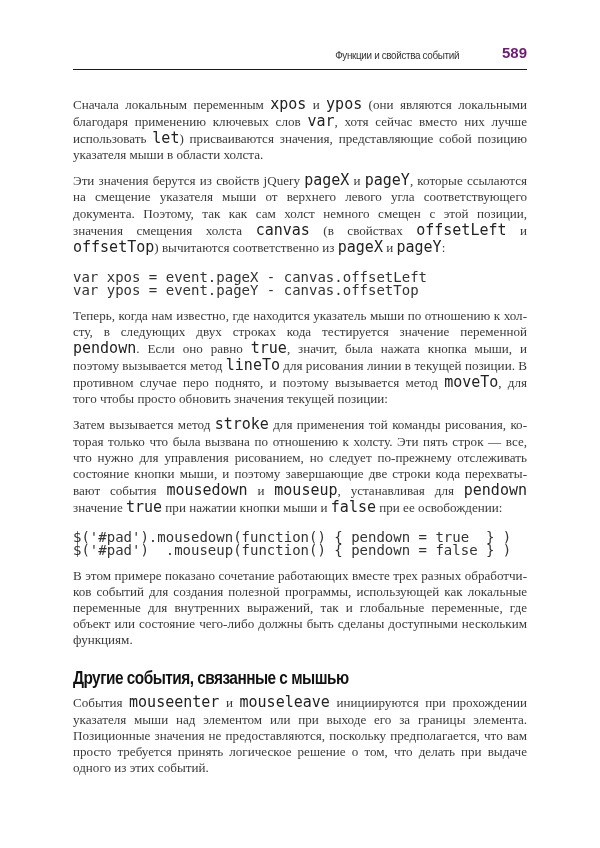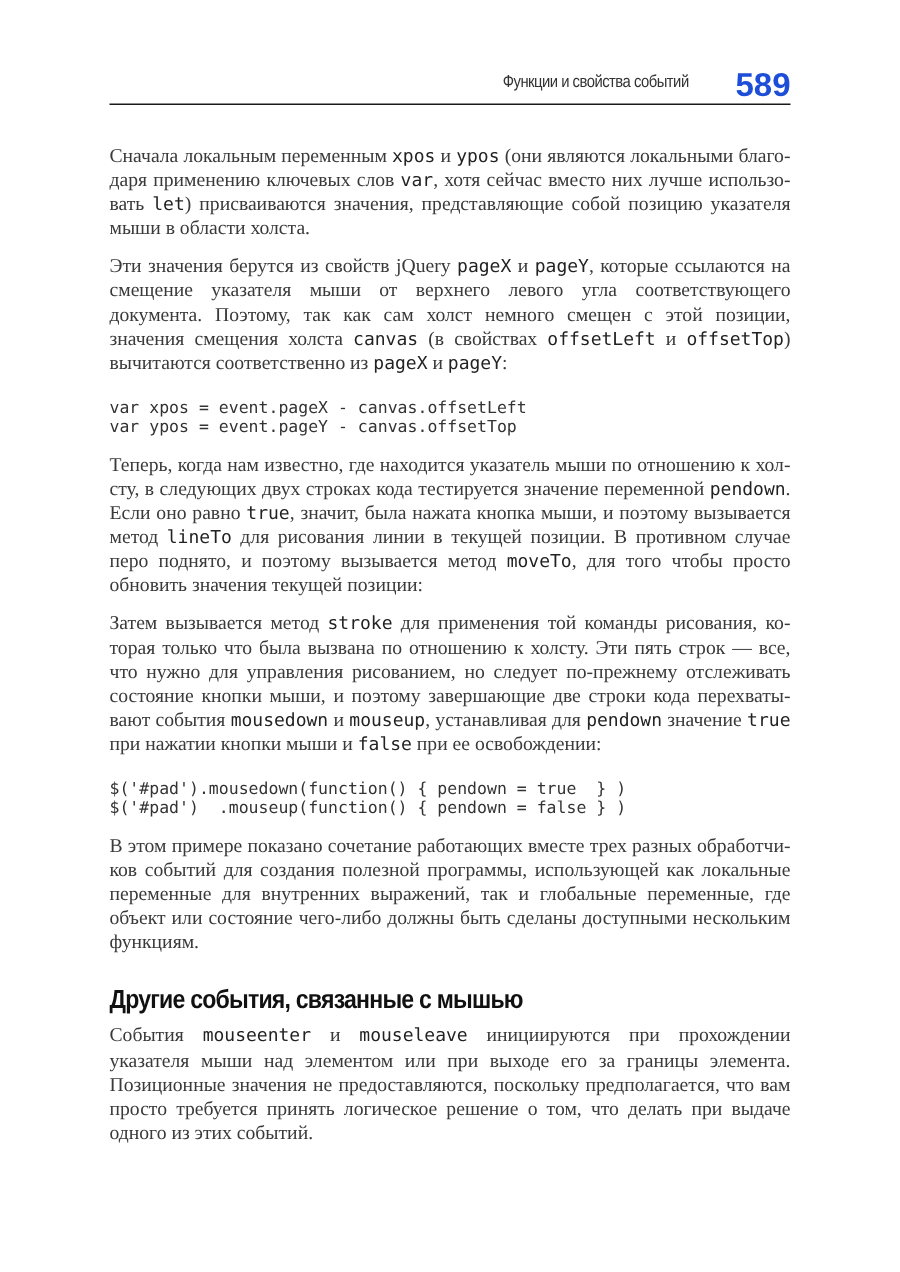--- a/index.html
+++ b/index.html
@@ -32,47 +32,47 @@
       color: #333;
       transform: scaleX(0.86);
       transform-origin: right center;
     }
     .page-number {
       position: absolute;
       right: 0;
       top: 0px;
       font-family: "Liberation Sans", sans-serif;
       font-weight: bold;
-      font-size: 22px;
-      color: #1d4ed8;
+      font-size: 15px;
+      color: #701a75;
     }
     .content {
       position: absolute;
       left: 73px;
       top: 96px;
       width: 454px;
     }
     p.body-text {
       margin: 0 0 9px 0;
       font-family: "Liberation Serif", serif;
       font-size: 13.1px;
       line-height: 16.1px;
       text-align: justify;
       color: #3a3a3a;
       hyphens: manual;
     }
     code.inline {
       font-family: "DejaVu Sans Mono", monospace;
-      font-size: 12px;
+      font-size: 15px;
       color: #222;
     }
     pre.code-block {
       margin: 15px 0 11px 0;
       font-family: "DejaVu Sans Mono", monospace;
-      font-size: 11px;
+      font-size: 14px;
       line-height: 13px;
       color: #333;
       white-space: pre;
     }
     h2.section-heading {
       margin: 20px 0 5px 0;
       font-family: "Liberation Sans", sans-serif;
       font-weight: bold;
       font-size: 17.5px;
       letter-spacing: -0.6px;

